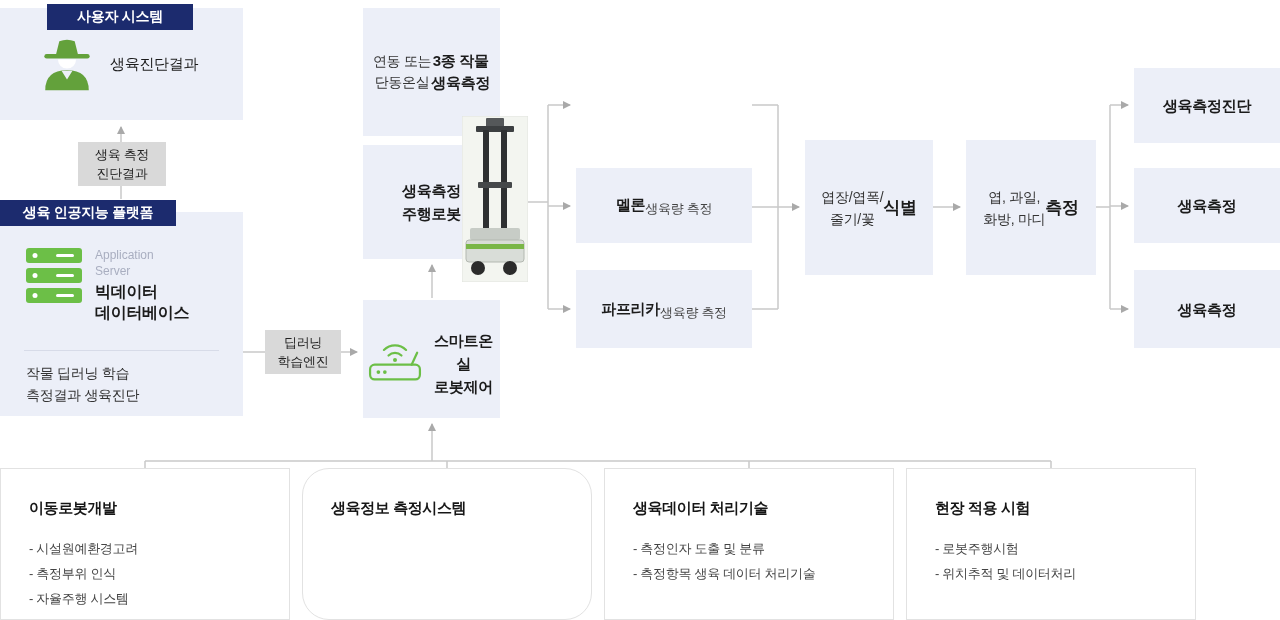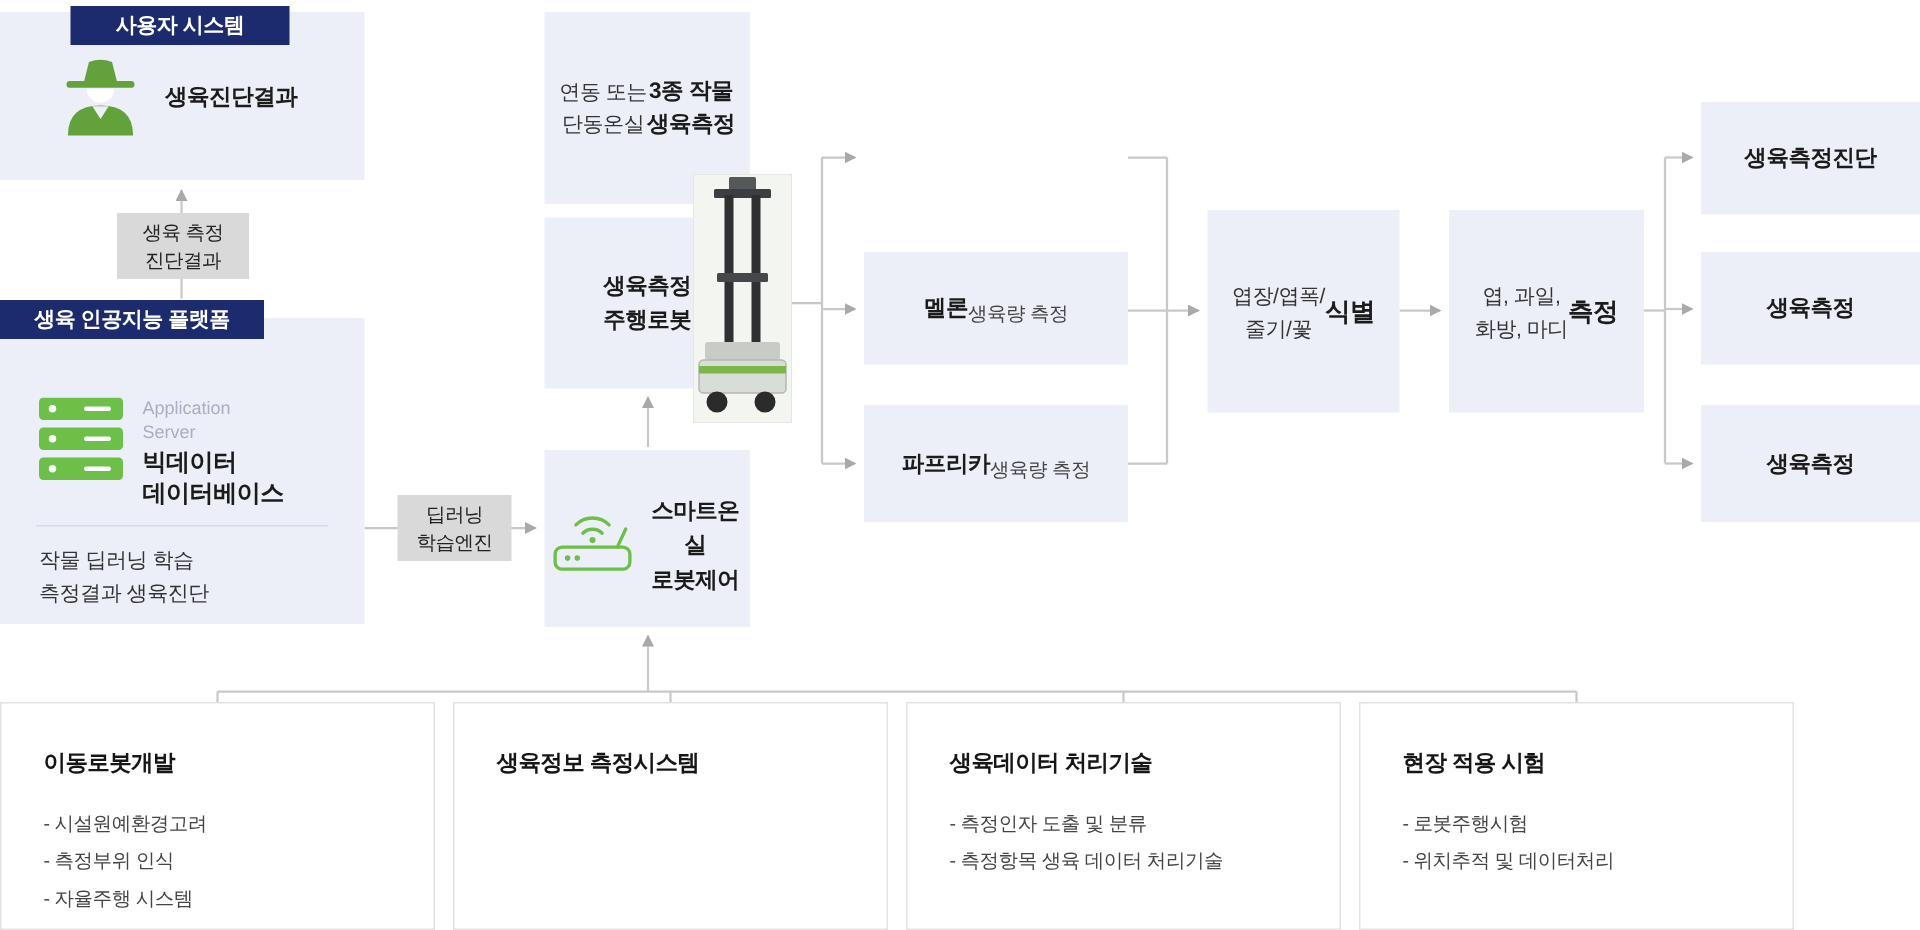--- a/index.html
+++ b/index.html
@@ -15,24 +15,24 @@
   .glabel { position:absolute; background:#d9d9d9; color:#222; font-size:13px; line-height:1.5;
             display:flex; align-items:center; justify-content:center; text-align:center;
             white-space:pre-line; z-index:4; letter-spacing:-0.3px; }
 
   .pre { white-space:pre-line; }
   .center-col { display:flex; flex-direction:row; align-items:center; justify-content:center;
                 text-align:center; height:100%; }
 
   
   .user-box { display:flex; align-items:center; padding-left:38px; gap:14px; }
-  .user-label { font-size:15px; font-weight:bold; color:#1b1b1b; letter-spacing:-0.3px; }
+  .user-label { font-size:15px; font-weight:normal; color:#1b1b1b; letter-spacing:-0.3px; }
 
   
-  .p-row { position:absolute; left:26px; top:53px; display:flex; gap:13px; align-items:flex-start; }
+  .p-row { position:absolute; left:26px; top:36px; display:flex; gap:13px; align-items:flex-start; }
   .app-caption { font-size:12px; color:#a9aec0; line-height:1.3; white-space:pre-line; }
   .db-title { font-size:16px; font-weight:bold; color:#1b1b1b; line-height:1.3; margin-top:3px;
               white-space:pre-line; letter-spacing:-0.3px; }
   .p-divider { position:absolute; left:24px; right:24px; top:138px; height:1px; background:#d7dbe8; }
   .p-desc { position:absolute; left:26px; top:150px; font-size:14px; line-height:22px; color:#333;
             white-space:pre-line; letter-spacing:-0.3px; }
 
   .gh-top { font-size:14px; color:#333; line-height:21px; letter-spacing:-0.3px; }
   .gh-bottom { font-size:15px; font-weight:bold; color:#1b1b1b; line-height:22px; letter-spacing:-0.3px; }
 
@@ -228,21 +228,21 @@
   </div>
 
   <div class="task-box" style="left:0;">
     <div class="task-title">이동로봇개발</div>
     <ul class="task-list">
       <li>- 시설원예환경고려</li>
       <li>- 측정부위 인식</li>
       <li>- 자율주행 시스템</li>
     </ul>
   </div>
-  <div class="task-box" style="left:302px;">
+  <div class="task-box" style="left:302px;border-radius:27px;">
     <div class="task-title">생육정보 측정시스템</div>
   </div>
   <div class="task-box" style="left:604px;">
     <div class="task-title">생육데이터 처리기술</div>
     <ul class="task-list">
       <li>- 측정인자 도출 및 분류</li>
       <li>- 측정항목 생육 데이터 처리기술</li>
     </ul>
   </div>
   <div class="task-box" style="left:906px;">

